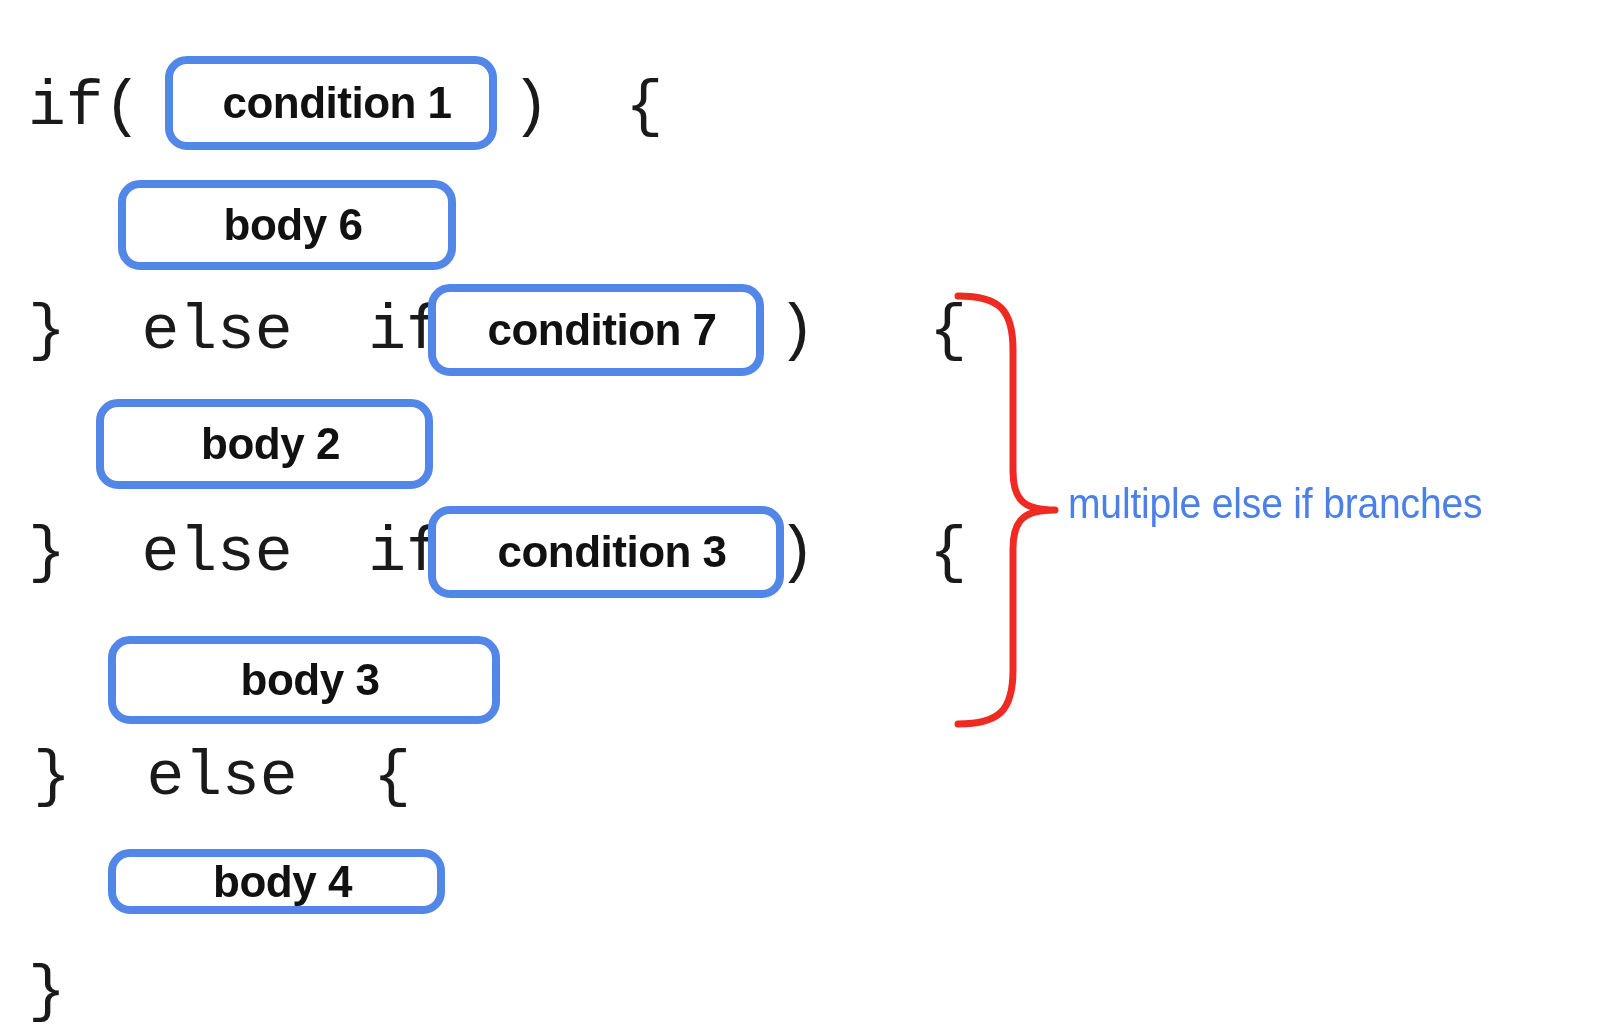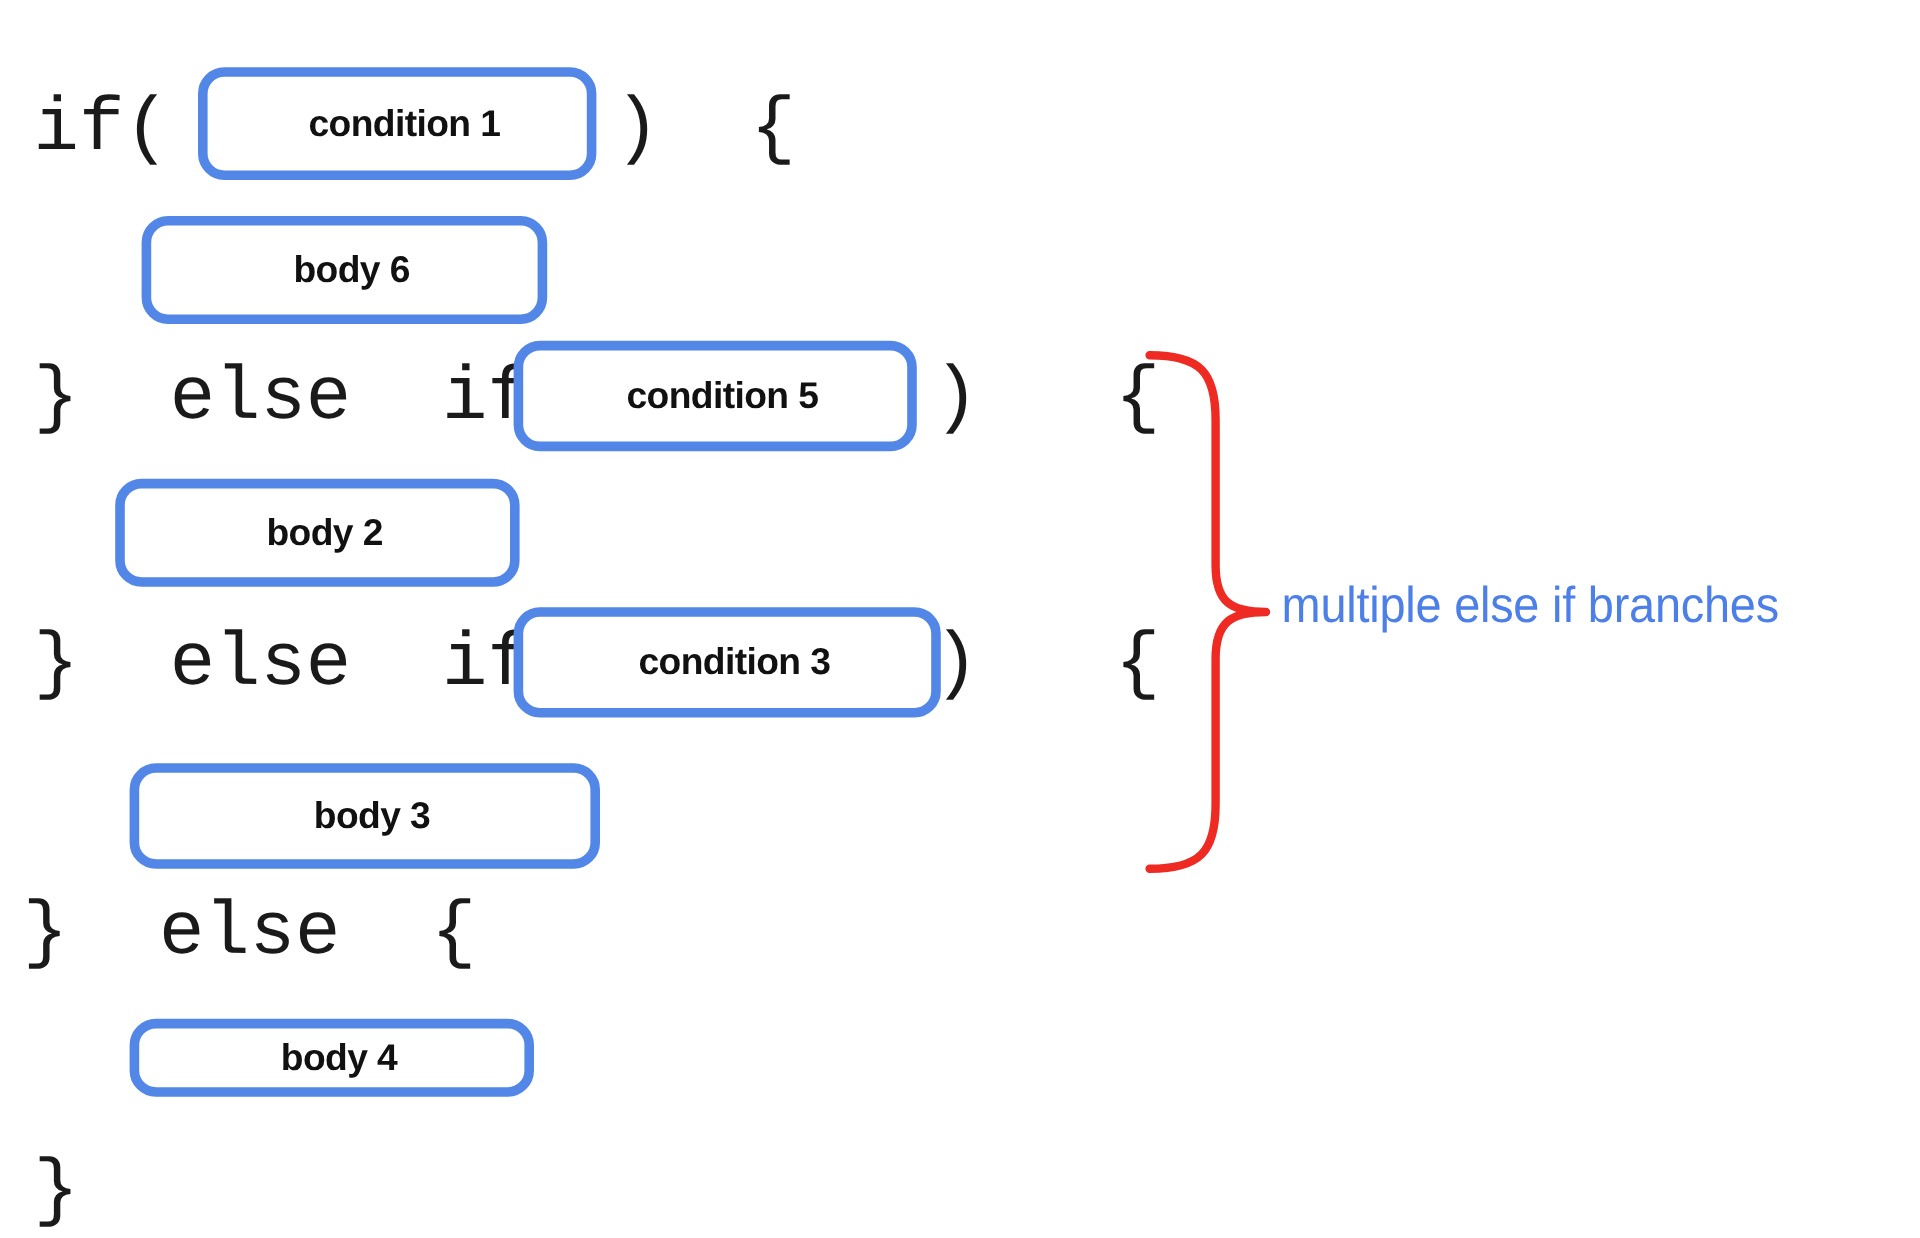--- a/index.html
+++ b/index.html
@@ -38,21 +38,21 @@
     box-sizing: border-box;
     border: 8px solid var(--accent, #5287e8);
     border-radius: 22px;
     background: #ffffff;
     display: flex;
     align-items: center;
     justify-content: center;
   }
   .box-label {
     font-family: "Liberation Sans", sans-serif;
-    font-size: 31px;
+    font-size: 44px;
     font-weight: 700;
     color: #111111;
     letter-spacing: -0.5px;
     white-space: nowrap;
     transform: translateX(6px);
   }
 
   
   #brace-svg {
     position: absolute;
@@ -89,42 +89,42 @@
 
   <div class="code" style="left: 512px; top: 40px; color: rgb(26, 26, 26);">)  {</div>
 
   <div class="box" style="left: 118px; top: 144px; width: 338px; height: 90px; --accent: #5287e8;">
     <span class="box-label">body 6</span>
   </div>
 
   <div class="code" style="left: 28px; top: 264px; color: rgb(26, 26, 26);">}  else  if(</div>
 
   <div class="box" style="left: 428px; top: 248px; width: 336px; height: 92px; --accent: #5287e8;">
-    <span class="box-label">condition 5</span>
+    <span class="box-label">condition 7</span>
   </div>
 
   <div class="code" style="left: 778px; top: 264px; color: rgb(26, 26, 26);">)   {</div>
 
   <div class="box" style="left: 96px; top: 363px; width: 337px; height: 90px; --accent: #5287e8;">
     <span class="box-label">body 2</span>
   </div>
 
   <div class="code" style="left: 28px; top: 486px; color: rgb(26, 26, 26);">}  else  if(</div>
 
   <div class="box" style="left: 428px; top: 470px; width: 356px; height: 92px; --accent: #5287e8;">
     <span class="box-label">condition 3</span>
   </div>
 
   <div class="code" style="left: 778px; top: 486px; color: rgb(26, 26, 26);">)   {</div>
 
   <div class="box" style="left: 108px; top: 600px; width: 392px; height: 88px; --accent: #5287e8;">
     <span class="box-label">body 3</span>
   </div>
 
-  <div class="code" style="left: 19px; top: 710px; color: rgb(26, 26, 26);">}  else  {</div>
+  <div class="code" style="left: 33px; top: 710px; color: rgb(26, 26, 26);">}  else  {</div>
 
   <div class="box" style="left: 108px; top: 813px; width: 337px; height: 65px; --accent: #5287e8;">
     <span class="box-label">body 4</span>
   </div>
 
   <div class="code" style="left: 28px; top: 925px; color: rgb(26, 26, 26);">}</div>
 
   <svg id="brace-svg" viewBox="0 0 150 470" aria-hidden="true">
     <path d="M 28 20
              C 70 20, 83 34, 83 74

